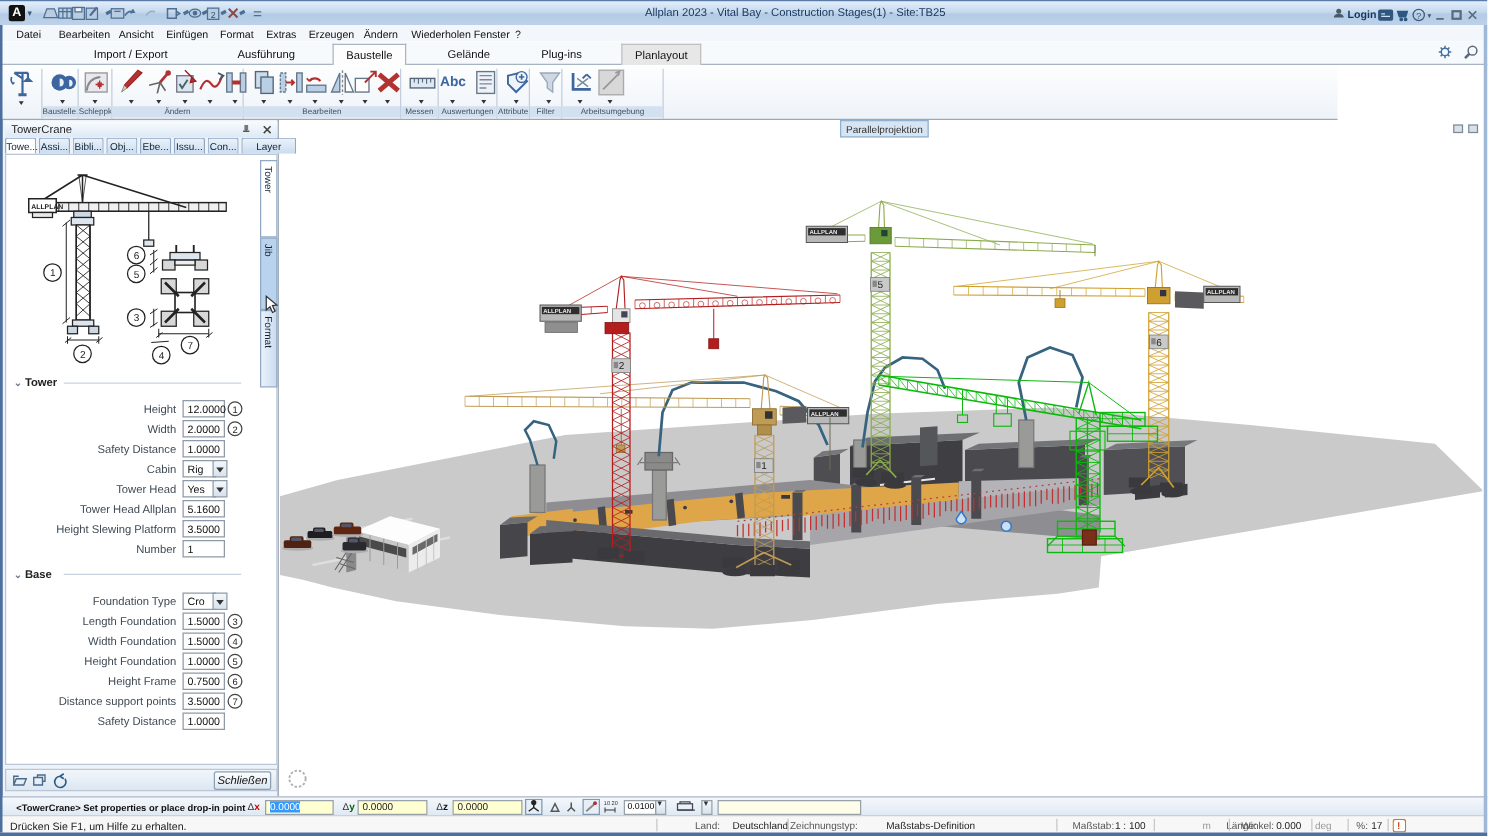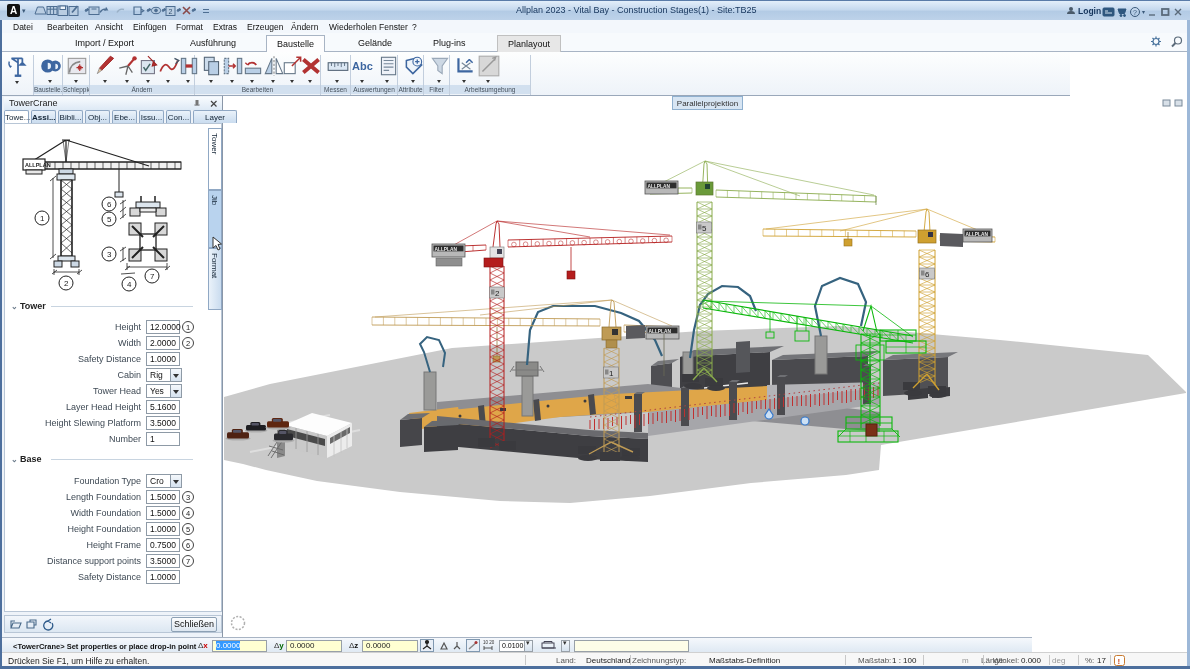--- a/index.html
+++ b/index.html
@@ -32,21 +32,21 @@
 .prow .lbl{position:absolute;right:64px;top:3px;white-space:nowrap;}
 .prow .inp{position:absolute;left:141px;top:1px;width:29px;height:12px;border:1px solid #8e9aa6;background:#fff;font-size:8.5px;color:#111;padding:0 0 0 3px;line-height:12px;}
 .prow .dd{position:absolute;left:141px;top:1px;width:22px;height:12px;border:1px solid #8e9aa6;background:#fff;font-size:8.5px;color:#111;padding-left:3px;line-height:12px;}
 .prow .ddb{position:absolute;left:165px;top:1px;width:12px;height:14px;border:1px solid #8e9aa6;background:linear-gradient(#f4f8fc,#d6e2ee);box-sizing:border-box;}
 .prow .ddb:after{content:"";position:absolute;left:2px;top:5px;border-left:3px solid transparent;border-right:3px solid transparent;border-top:4px solid #333;}
 .circ{position:absolute;left:177px;top:2px;width:10px;height:10px;border:1px solid #444;border-radius:50%;font-size:7.5px;color:#222;text-align:center;line-height:11px;}
 .sechdr{position:absolute;left:6px;width:190px;height:12px;font-size:9px;font-weight:bold;color:#222;}
 .sechdr .line{position:absolute;top:5px;left:40px;right:8px;height:1px;background:#c8d4e0;}
 #viewport{left:224px;top:0;width:962px;height:541px;background:#fff;}
 #vp-chip{position:absolute;left:448px;top:0;width:71px;height:14px;background:#d7e5f3;border:1px solid #8fb0cf;box-sizing:border-box;font-size:8px;color:#333;text-align:center;line-height:13px;}
-#dlgline{left:0;top:637px;width:1032px;height:15px;background:linear-gradient(#f5f8fc,#dfe9f3);border-top:1px solid #a8b4c4;box-sizing:border-box;font-size:8px;}
+#dlgline{left:0;top:637px;width:1190px;height:15px;background:linear-gradient(#f5f8fc,#dfe9f3);border-top:1px solid #a8b4c4;box-sizing:border-box;font-size:8px;}
 #dlgline .ybox{position:absolute;top:2px;height:10px;background:#ffffd2;border:1px solid #98a0a8;font-size:8px;color:#222;line-height:10px;padding-left:3px;}
 #statusbar{left:0;top:652px;width:1190px;height:14px;background:#f7f7f7;font-size:8px;color:#333;border-top:1px solid #d0d0d0;box-sizing:border-box;}
 #statusbar .sep{position:absolute;top:2px;height:10px;width:1px;background:#c8c8c8;}
 #statusbar span{position:absolute;top:3px;white-space:nowrap;}
 #winborder-b{left:0;top:666px;width:1190px;height:3px;background:#4d6f9d;}
 #winborder-r{left:1187px;top:20px;width:3px;height:646px;background:#9db8d8;}
 #winborder-l{left:0;top:20px;width:2px;height:646px;background:#4d6f9d;}
 </style>
 </head>
 <body>
@@ -609,21 +609,21 @@
 </div>
 <div class="abs" id="palette">
   <div id="pal-title">TowerCrane
     <svg style="position:absolute;right:3px;top:2px;" width="28" height="9" viewBox="0 0 28 9">
       <path d="M6,1 v5 M3.5,6 h5" stroke="#555" stroke-width="1.2" fill="none"></path>
           <rect x="4.5" y="1" width="3" height="4" fill="#777"></rect>
       <path d="M20,2 l5.5,5.5 m0,-5.5 l-5.5,5.5" stroke="#444" stroke-width="1.2" fill="none"></path>
     </svg>
   </div>
   <div class="ptab active" style="left:2px;">Towe...</div>
-  <div class="ptab" style="left:29px;font-weight:bold;">Assi...</div>
+  <div class="ptab" style="left:29px;">Assi...</div>
   <div class="ptab" style="left:56px;">Bibli...</div>
   <div class="ptab" style="left:83px;">Obj...</div>
   <div class="ptab" style="left:110px;">Ebe...</div>
   <div class="ptab" style="left:137px;">Issu...</div>
   <div class="ptab" style="left:164px;">Con...</div>
   <div class="ptab" style="left:191px;width:44px;">Layer</div>
   <div id="pal-body">
     <svg id="diagram" style="position:absolute;left:4px;top:2px;" width="196" height="172" viewBox="0 0 196 172">
 <g stroke="#222" fill="none" stroke-width="1">
 
@@ -722,21 +722,21 @@
             <span class="lbl">Cabin</span>
             <span class="dd">Rig</span>
             <span class="ddb"></span>
           </div>
           <div class="prow" style="top:259px;">
             <span class="lbl">Tower Head</span>
             <span class="dd">Yes</span>
             <span class="ddb"></span>
           </div>
           <div class="prow" style="top:275px;">
-            <span class="lbl">Layer Head Height</span>
+            <span class="lbl">Tower Head Allplan</span>
             <span class="inp">5.1600</span>
           </div>
           <div class="prow" style="top:291px;">
             <span class="lbl">Height Slewing Platform</span>
             <span class="inp">3.5000</span>
           </div>
           <div class="prow" style="top:307px;">
             <span class="lbl">Number</span>
             <span class="inp">1</span>
           </div>
@@ -778,21 +778,21 @@
         </div>
   </div>
   <div id="pal-foot">
     <svg style="position:absolute;left:5px;top:2px;" width="50" height="13" viewBox="0 0 50 13">
       <g stroke="#4a6a8a" fill="none" stroke-width="1.1">
         <path d="M1,10 l2,-5 h8 l-2,5 z M1,10 v-7 h4"></path>
         <path d="M17,10 v-6 h7 v6 z M20,4 v-2 h6 v5 h-2"></path>
         <path d="M38,3 a4.5,4.5 0 1 0 4,2 M38,3 l3,-2 M38,3 l3,2" stroke="#2e5a8a" stroke-width="1.3"></path>
       </g>
     </svg>
-    <div style="position:absolute;right:4px;top:1px;width:44px;height:13px;background:linear-gradient(#fcfdfe,#dce6f0);border:1px solid #8ca0b4;border-radius:2px;font-size:9px;text-align:center;line-height:13px;color:#111;">Schließen</div>
+    <div style="position:absolute;right:4px;top:1px;width:44px;height:13px;background:linear-gradient(#fcfdfe,#dce6f0);border:1px solid #8ca0b4;border-radius:2px;font-size:9px;text-align:center;line-height:13px;color:#111;font-style:italic;">Schließen</div>
   </div>
 </div>
 </div>
 <div class="abs" id="dlgline">
   <span style="position:absolute;left:13px;top:4px;font-weight:bold;color:#111;font-size:7.5px;">&lt;TowerCrane&gt; Set properties or place drop-in point</span>
   <span style="position:absolute;left:198px;top:3px;"><span style="color:#333;">Δ</span><span style="color:#c00;font-weight:bold;">x</span></span>
   <div class="ybox" style="left:212px;width:50px;"><span style="background:#3399ff;color:#fff;">0.0000</span></div>
   <span style="position:absolute;left:274px;top:3px;"><span style="color:#333;">Δ</span><span style="color:#060;font-weight:bold;">y</span></span>
   <div class="ybox" style="left:286px;width:51px;">0.0000</div>
   <span style="position:absolute;left:349px;top:3px;"><span style="color:#333;">Δ</span><span style="color:#111;font-weight:bold;">z</span></span>

